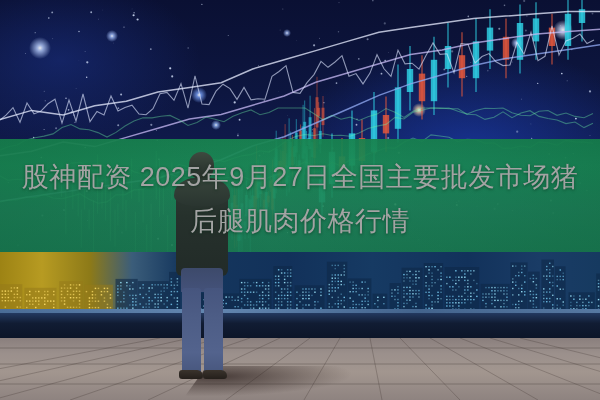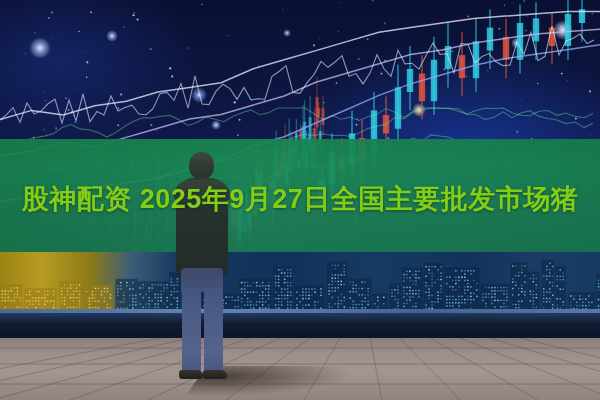--- a/index.html
+++ b/index.html
@@ -111,23 +111,23 @@
   .p-shoe.l{left:179px;}
   .p-shoe.r{left:203px;}
 
   
   .titlewrap{
     position:absolute;left:0;top:139px;width:600px;height:120px;
     display:flex;flex-direction:column;align-items:center;justify-content:center;
     gap:4px;
   }
   .tline{
-    color:#84cc16;
+    color:#a3a3a3;
     font-size:27px;
-    font-weight:bold;
+    font-weight:normal;
     letter-spacing:.5px;
     line-height:40px;
     white-space:nowrap;
     text-shadow:0 1px 3px rgba(0,40,20,.55);
   }
 </style>
 </head>
 <body>
 
 <div id="stage">
@@ -1570,15 +1570,16 @@
     <div class="p-shoulders"></div>
     <div class="p-hips"></div>
     <div class="p-leg l"></div>
     <div class="p-leg r"></div>
     <div class="p-shoe l"></div>
     <div class="p-shoe r"></div>
   </div>
 
   <div class="titlewrap">
     <div class="tline">股神配资 2025年9月27日全国主要批发市场猪</div>
+    <div class="tline">后腿肌肉价格行情</div>
   </div>
 
 </div>
 
 </body></html>

